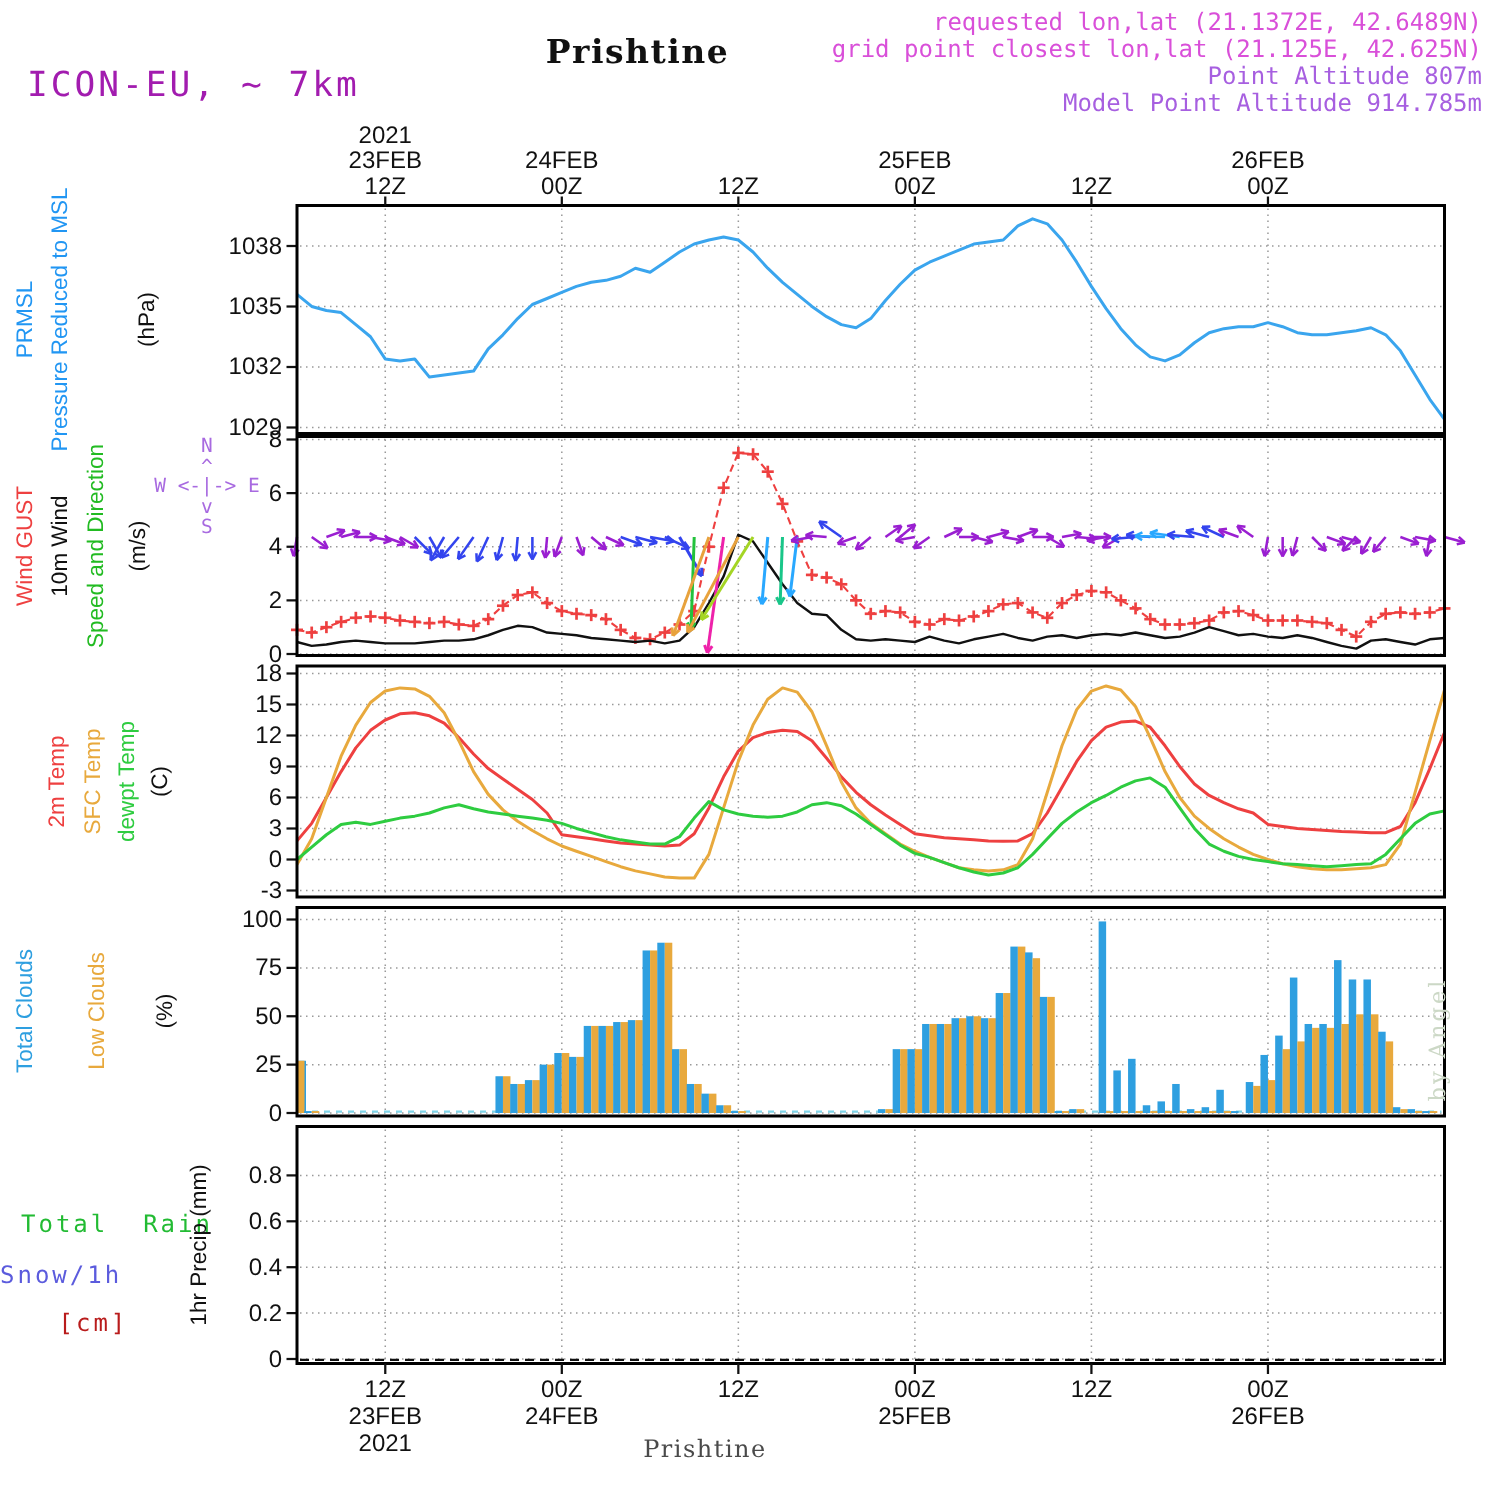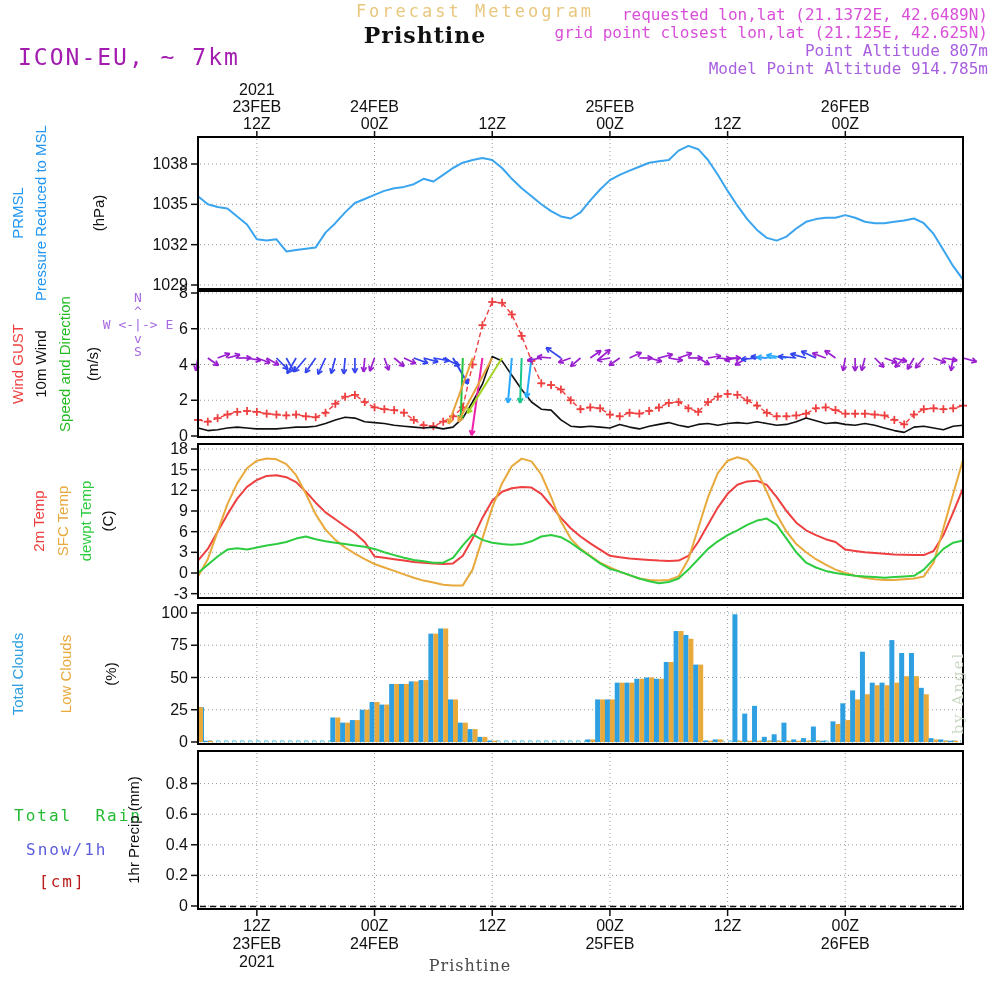--- a/index.html
+++ b/index.html
@@ -24,21 +24,20 @@
      font-family:"DejaVu Serif",serif;font-size:16px;letter-spacing:1px;color:#4a4a4a;}
   .watermark{left:958px;top:693px;transform:translate(-50%,-50%) rotate(-90deg);
      font-family:"DejaVu Serif",serif;font-size:15px;letter-spacing:2px;color:#ccd8c6;white-space:nowrap;}
   svg text{font-family:"Liberation Sans",sans-serif;}
 </style>
 </head>
 <body>
 
 <div class="stage">
 
-  <div class="abs hdr-title">Forecast Meteogram</div>
   <div class="abs hdr-station">Prishtine</div>
   <div class="abs hdr-model">ICON-EU, ~ 7km</div>
 
   <div class="abs hdr-right">
     <div class="mag">requested lon,lat (21.1372E, 42.6489N)</div>
     <div class="mag">grid point closest lon,lat (21.125E, 42.625N)</div>
     <div class="pur">Point Altitude 807m</div>
     <div class="pur">Model Point Altitude 914.785m</div>
   </div>
 
@@ -59,21 +58,21 @@
   <div class="abs vlabel" style="left:38px;top:521px;color:#ee4040;">2m Temp</div>
   <div class="abs vlabel" style="left:62px;top:521px;color:#e8a93d;">SFC Temp</div>
   <div class="abs vlabel" style="left:85px;top:521px;color:#2ecc40;">dewpt Temp</div>
   <div class="abs vlabel" style="left:107px;top:521px;color:#111;">(C)</div>
 
   <div class="abs vlabel" style="left:17px;top:674px;color:#2e9fe0;">Total Clouds</div>
   <div class="abs vlabel" style="left:65px;top:674px;color:#e8a93d;">Low Clouds</div>
   <div class="abs vlabel" style="left:110px;top:674px;color:#111;">(%)</div>
 
   <div class="abs precip-h" style="left:14px;top:806px;color:#22bb33;">Total  Rain</div>
-  <div class="abs precip-h" style="left:26px;top:840px;color:#5b5bdd;">Snow/1h</div>
+  <div class="abs precip-h" style="left:0;top:840px;color:#5b5bdd;">Snow/1h</div>
   <div class="abs precip-h" style="left:39px;top:872px;color:#b91c1c;">[cm]</div>
   <div class="abs vlabel" style="left:133px;top:830px;color:#111;">1hr Precip (mm)</div>
 
   <svg id="chart" class="abs" style="left:0;top:0;" width="1000" height="1000" viewBox="0 0 1000 1000">
       <g>
         <line x1="256.84615384615387" y1="139" x2="256.84615384615387" y2="287" stroke="#999999" stroke-width="1" stroke-dasharray="1 3"></line>
         <line x1="374.53846153846155" y1="139" x2="374.53846153846155" y2="287" stroke="#999999" stroke-width="1" stroke-dasharray="1 3"></line>
         <line x1="492.2307692307692" y1="139" x2="492.2307692307692" y2="287" stroke="#999999" stroke-width="1" stroke-dasharray="1 3"></line>
         <line x1="609.9230769230769" y1="139" x2="609.9230769230769" y2="287" stroke="#999999" stroke-width="1" stroke-dasharray="1 3"></line>
         <line x1="727.6153846153846" y1="139" x2="727.6153846153846" y2="287" stroke="#999999" stroke-width="1" stroke-dasharray="1 3"></line>

